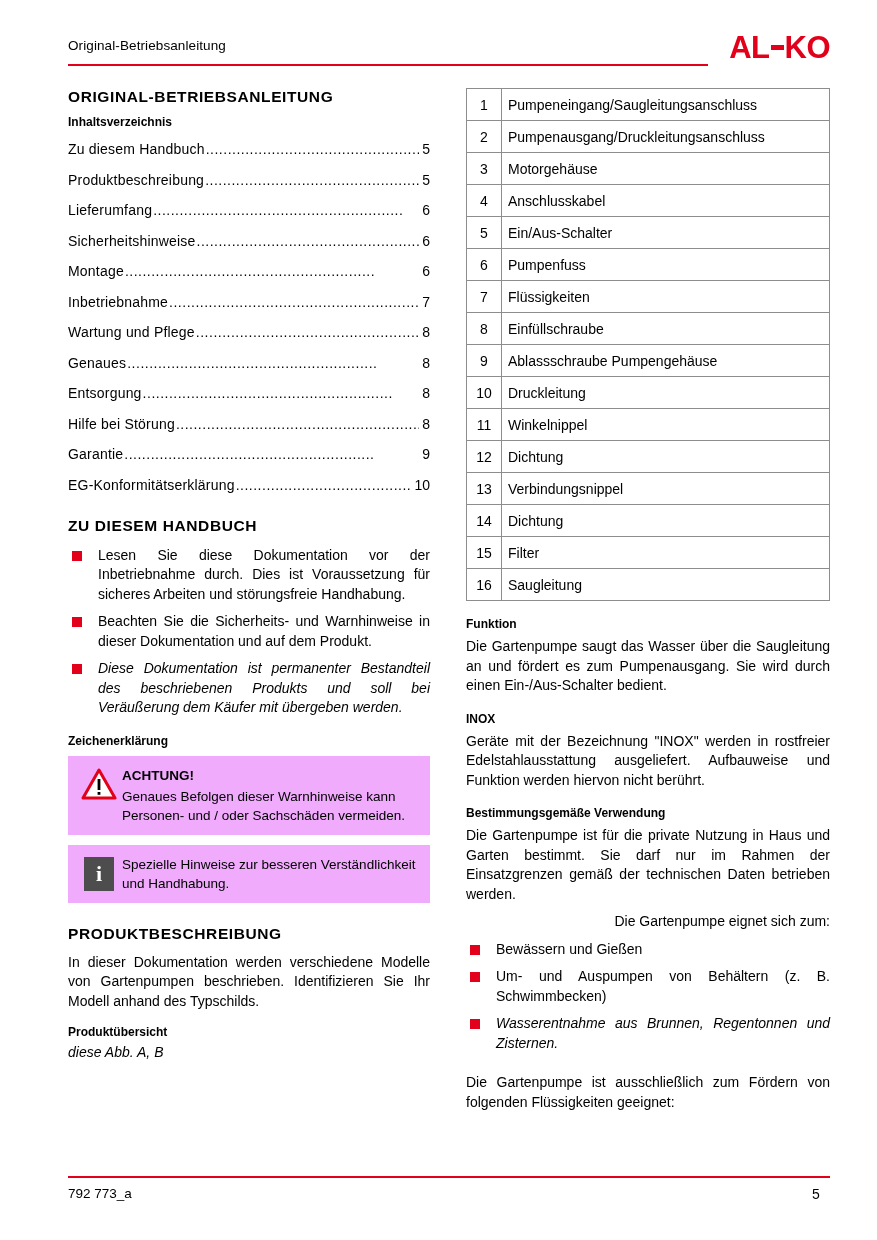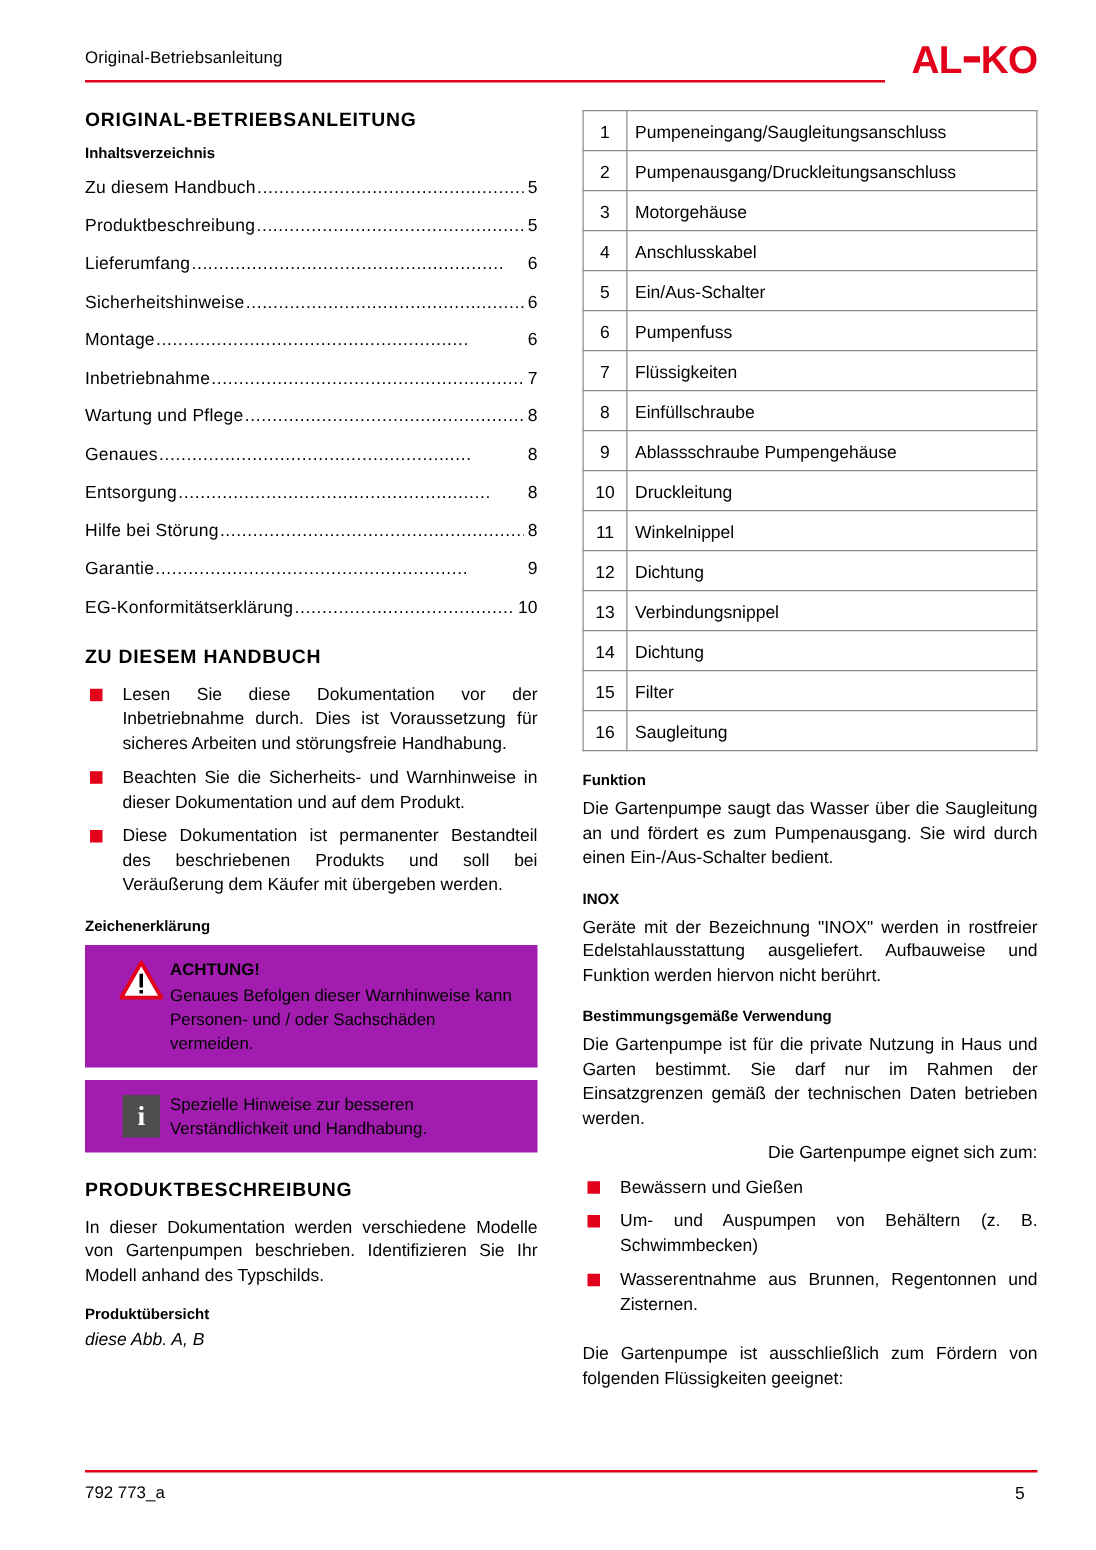--- a/index.html
+++ b/index.html
@@ -152,35 +152,35 @@
     padding: 0;
   }
   ul.blist li {
     position: relative;
     padding-left: 30px;
     font-size: 14px;
     line-height: 19.5px;
     margin-bottom: 8px;
     text-align: justify;
   }
-  ul.blist li:last-child { margin-bottom: 0; }
+  ul.blist li:last-child { margin-bottom: 0; font-style: italic; }
   ul.blist li .sq {
     position: absolute;
     left: 4px;
     top: 5px;
     width: 10px;
     height: 10px;
     background: #e2001a;
   }
 
   
   .notice {
-    background: #a21caf;
+    background: #f0abfc;
     display: flex;
-    padding: 10px 12px 10px 22px;
+    padding: 10px 12px 10px 8px;
     margin-bottom: 10px;
     box-sizing: border-box;
     width: 362px;
   }
   .notice .icon-wrap {
     width: 46px;
     flex: 0 0 46px;
     display: flex;
     align-items: flex-start;
     justify-content: center;

